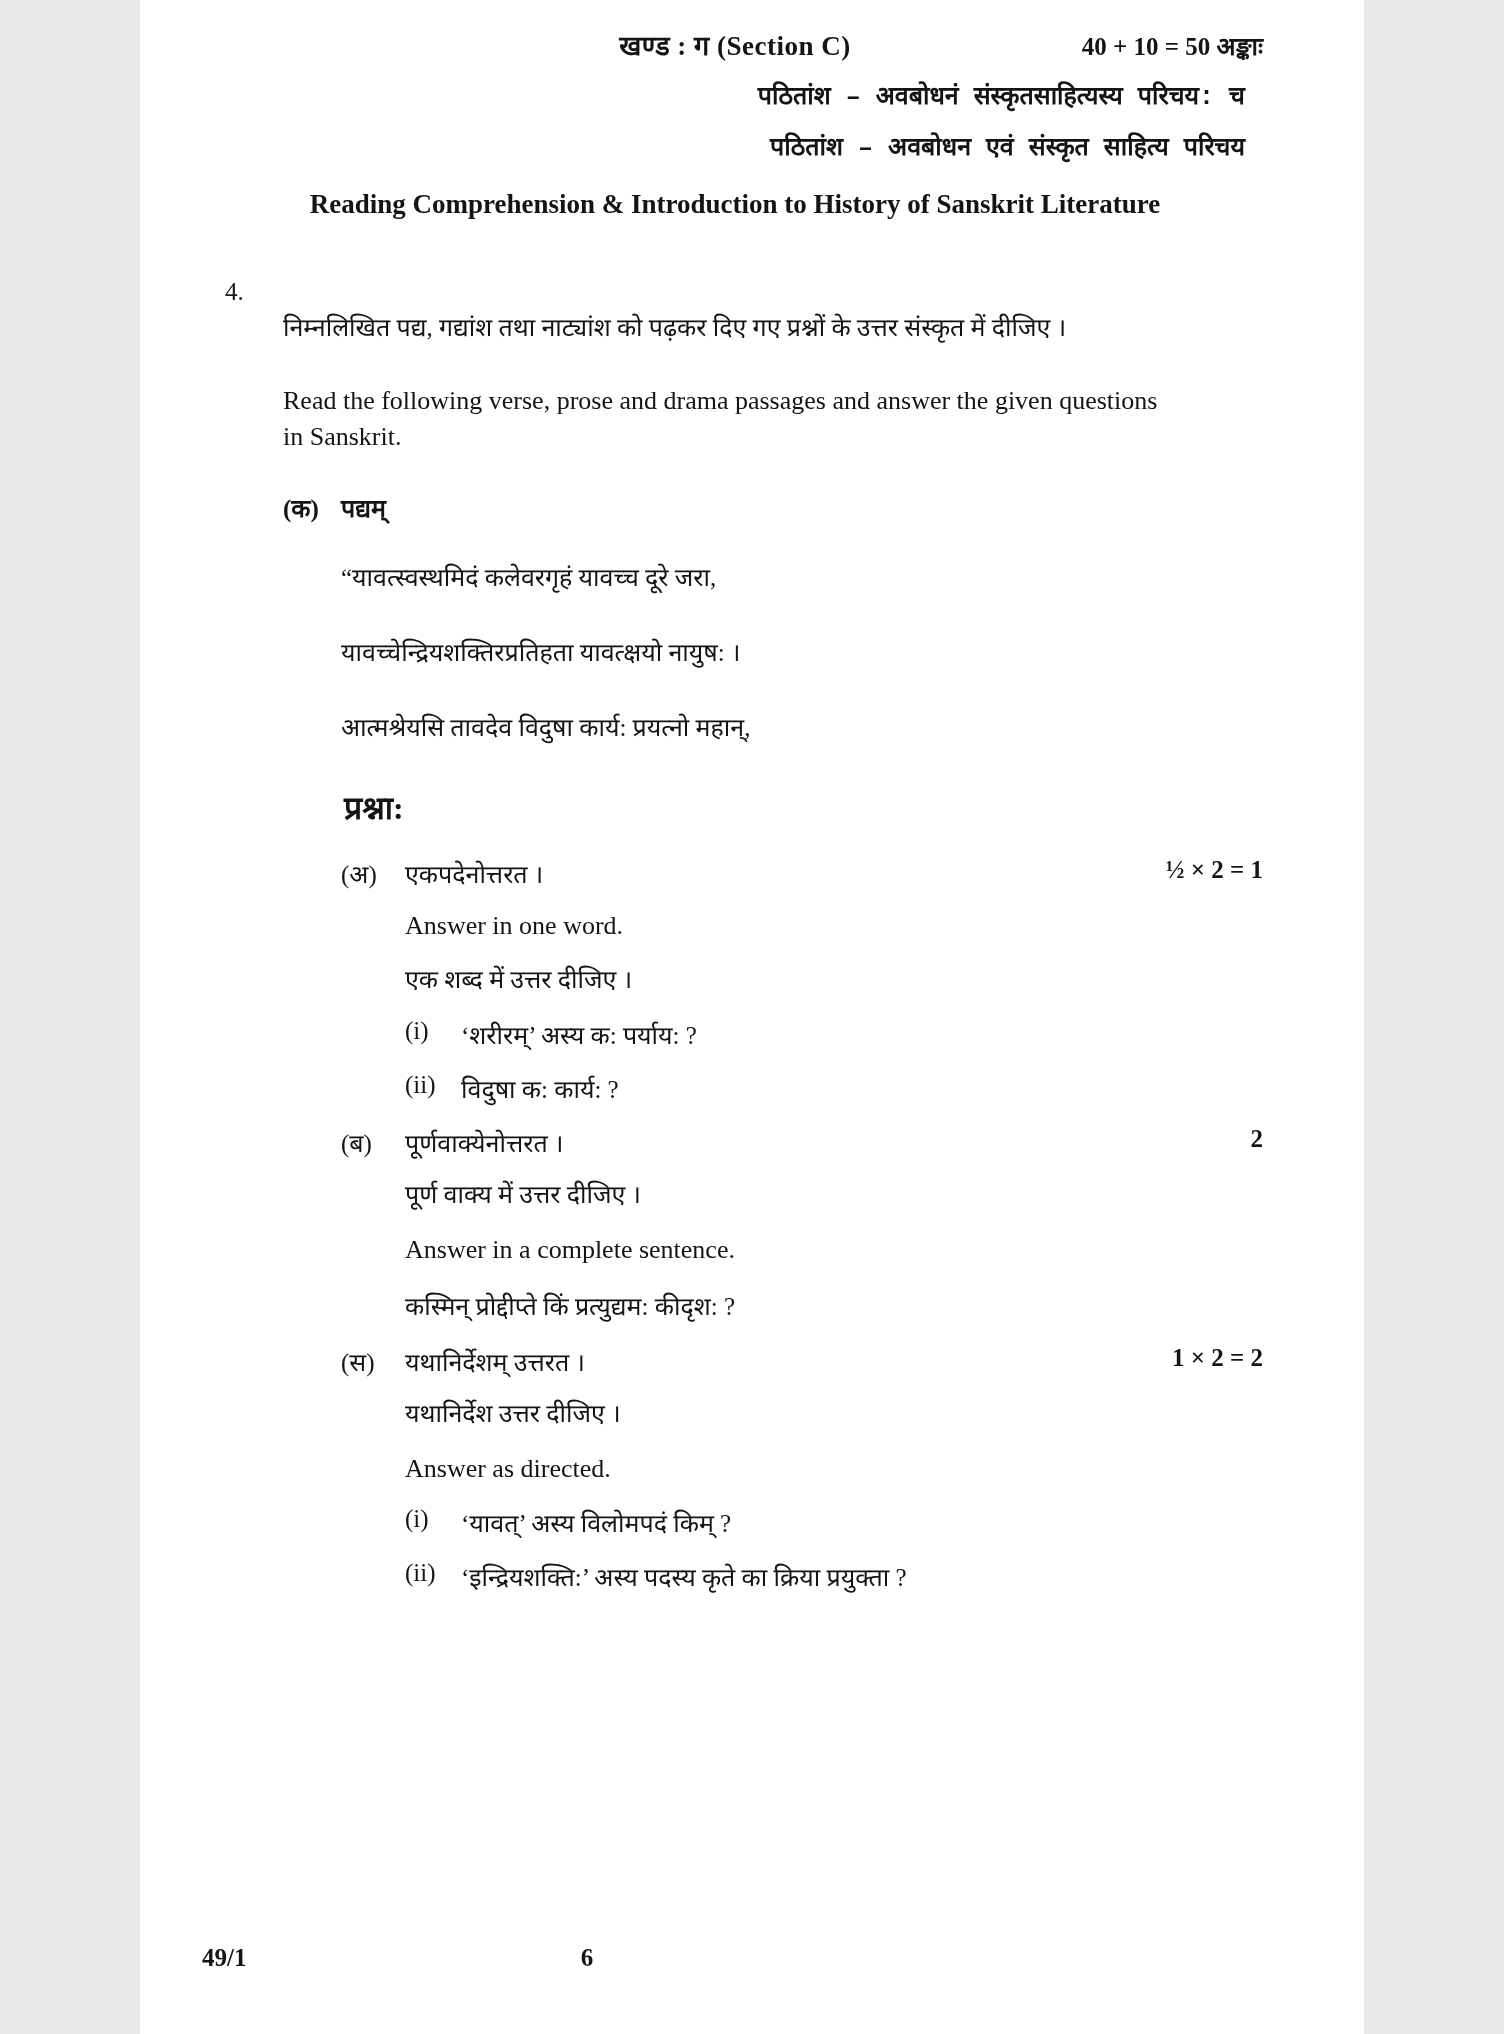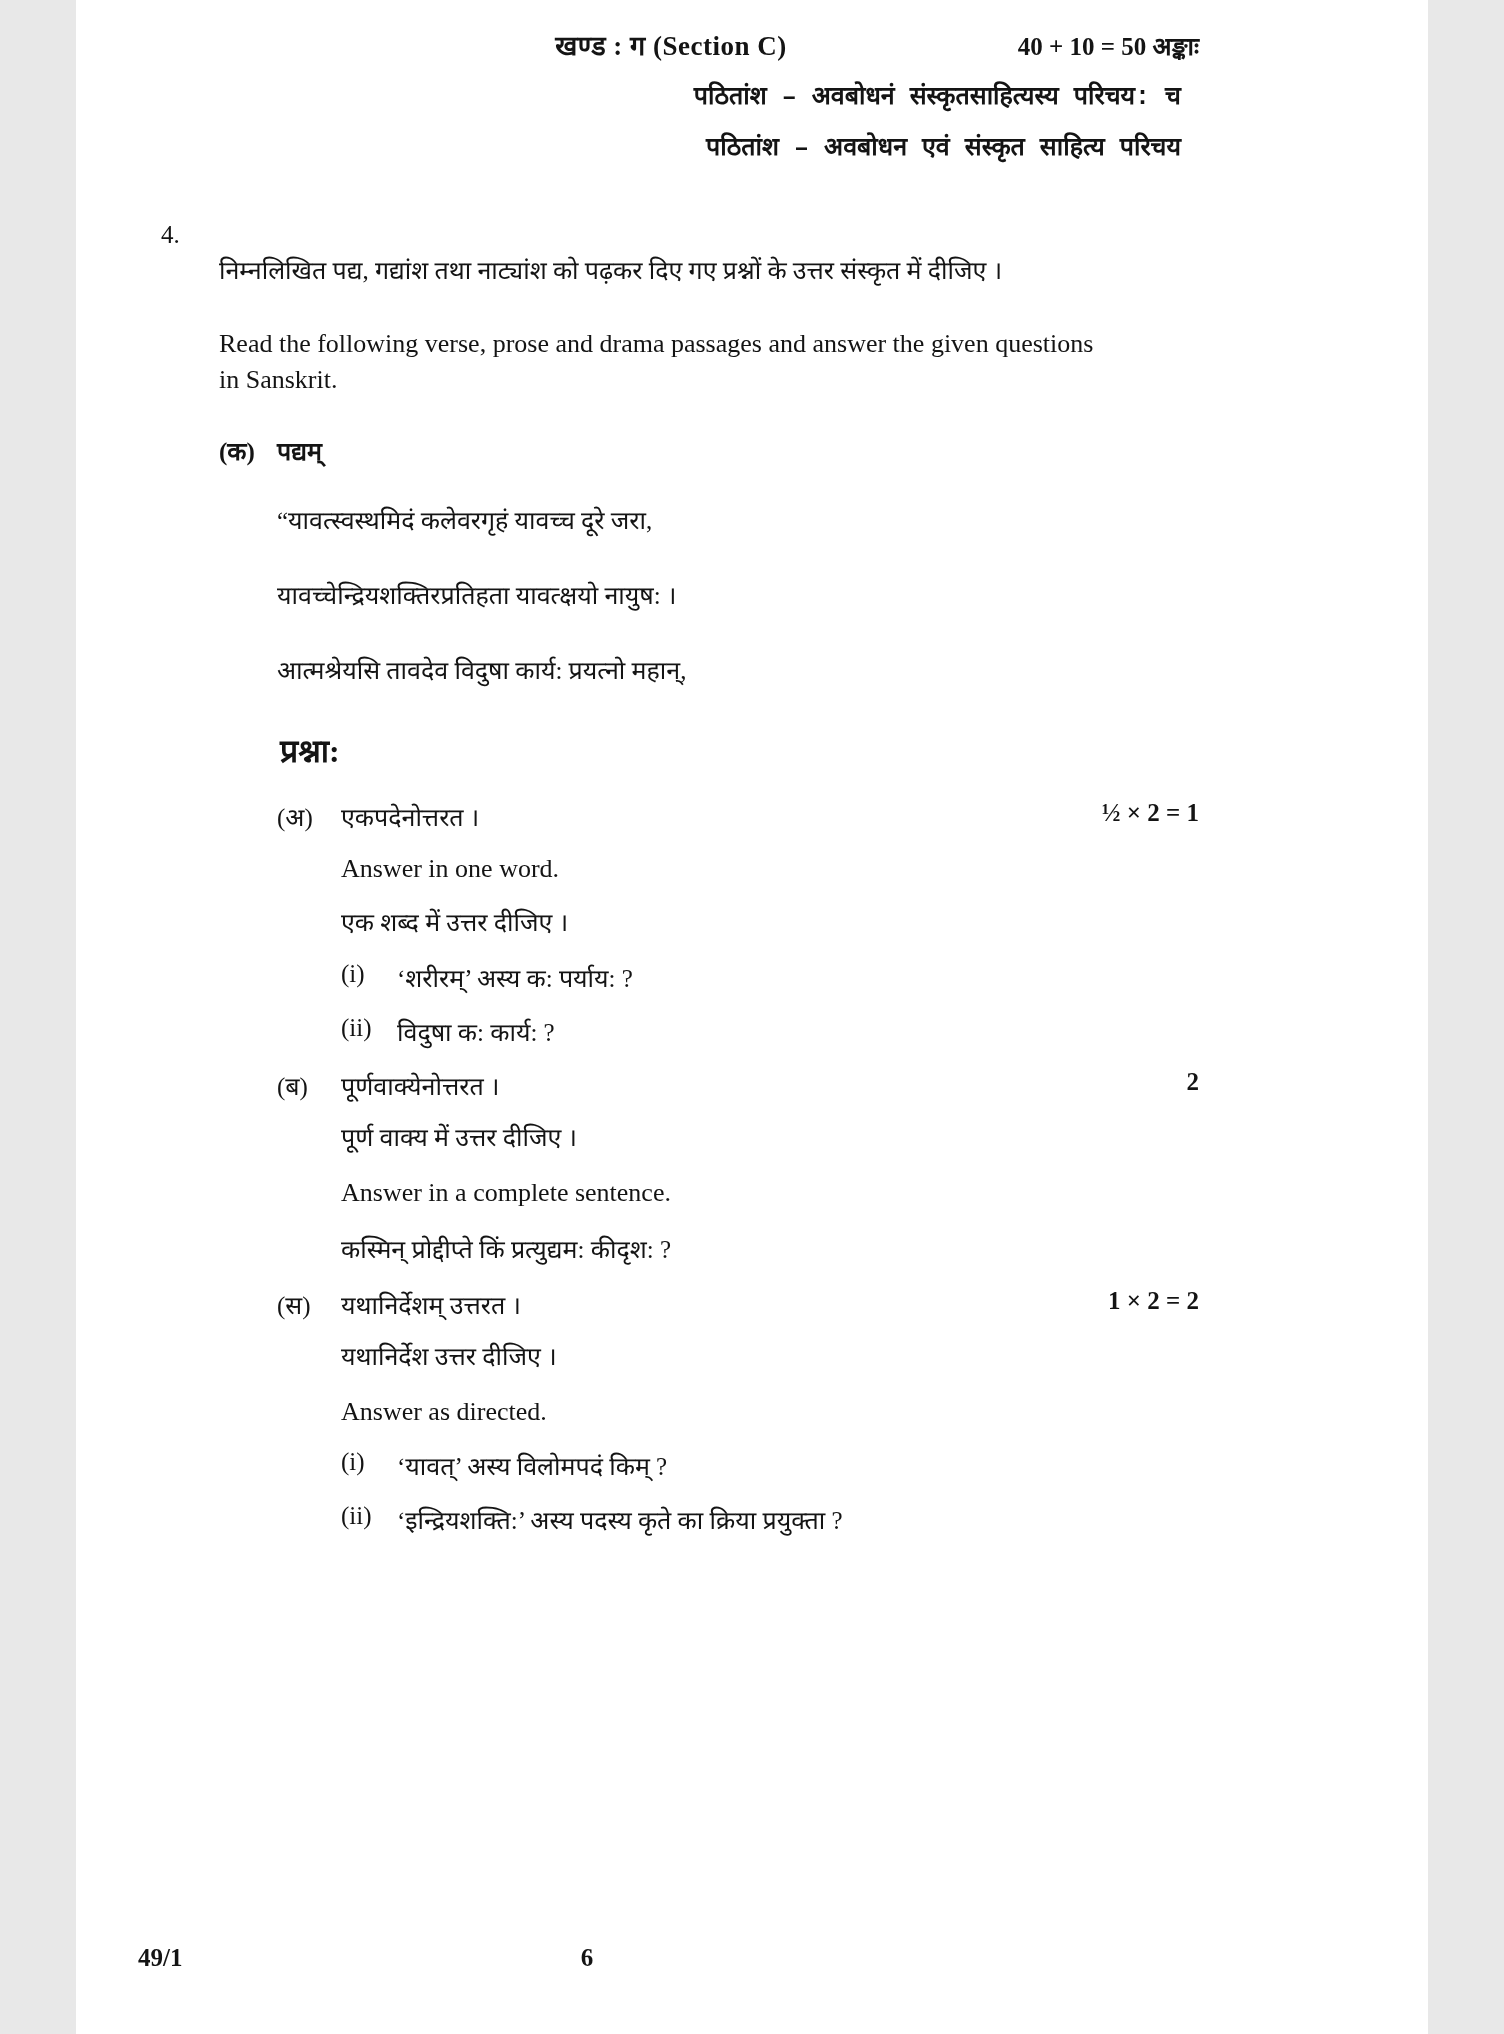--- a/index.html
+++ b/index.html
@@ -1,17 +1,17 @@
 <!DOCTYPE html>
 <html><head>
 <meta charset="utf-8">
 <style>
   html, body { margin:0; padding:0; background:#e8e8e8; }
   .page {
-    width:1352px; height:2034px; margin:0 auto; background:#ffffff;
+    width:1224px; height:2034px; margin:0 auto; background:#ffffff;
     color:#141414; font-family:"Liberation Serif", serif;
     position:relative; box-sizing:border-box; padding-top:26px;
     overflow:hidden;
   }
   .content { width:1020px; margin-left:85px; position:relative; }
 
   
   .header-row { position:relative; text-align:center; margin-bottom:14px; }
   .section-title { font-size:27px; font-weight:bold; letter-spacing:0.5px; }
   .marks-total { position:absolute; right:-18px; top:2px; font-size:25px; font-weight:bold; }
@@ -54,20 +54,21 @@
 
 <div class="page">
   <div class="content">
 
     <div class="header-row">
       <span class="section-title">खण्ड : ग  (Section C)</span>
       <span class="marks-total">40 + 10 = 50 अङ्काः</span>
     </div>
     <div class="subtitle">पठितांश – अवबोधनं संस्कृतसाहित्यस्य परिचय: च</div>
     <div class="subtitle">पठितांश – अवबोधन एवं संस्कृत साहित्य परिचय</div>
+    <div class="title-english">Reading Comprehension &amp; Introduction to History of Sanskrit Literature</div>
 
     <div class="qblock">
       <div class="qrow">
         <div class="qnum">4.</div>
         <div class="qbody">
           <div class="line" style="margin-top:32px;">निम्नलिखित पद्य, गद्यांश तथा नाट्यांश को पढ़कर दिए गए प्रश्नों के उत्तर संस्कृत में दीजिए ।</div>
           <div class="line en" style="margin-top:38px;">Read the following verse, prose and drama passages and answer the given questions in Sanskrit.</div>
 
           <div class="part-row">
             <span class="part-label">(क)</span>

